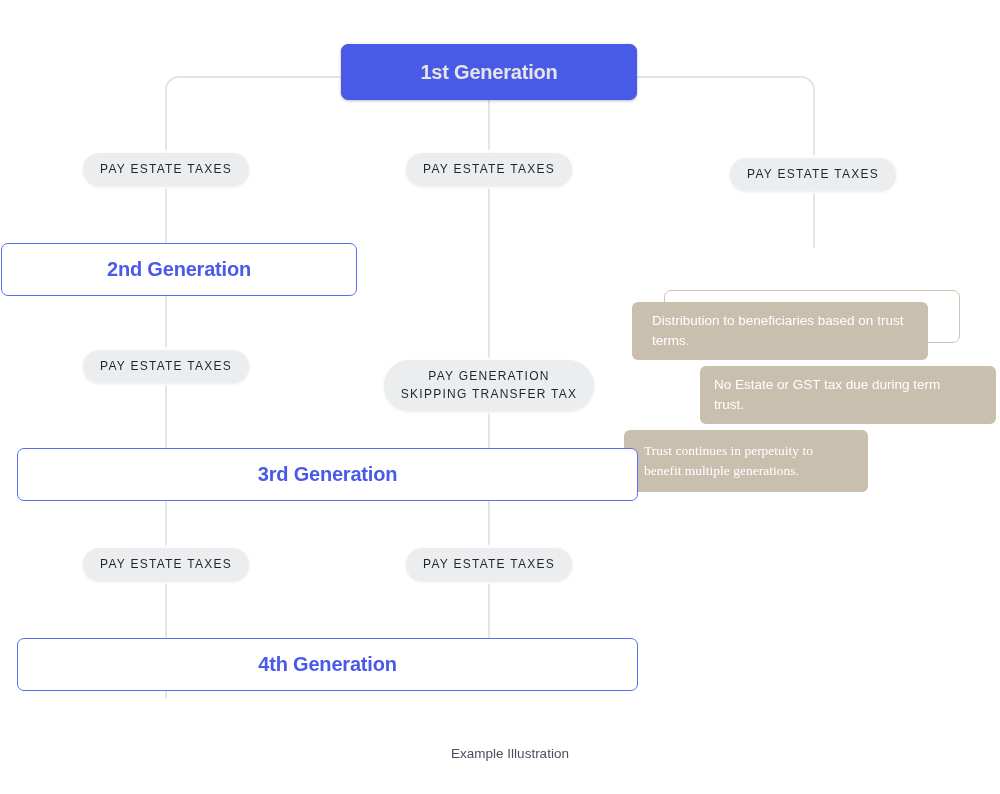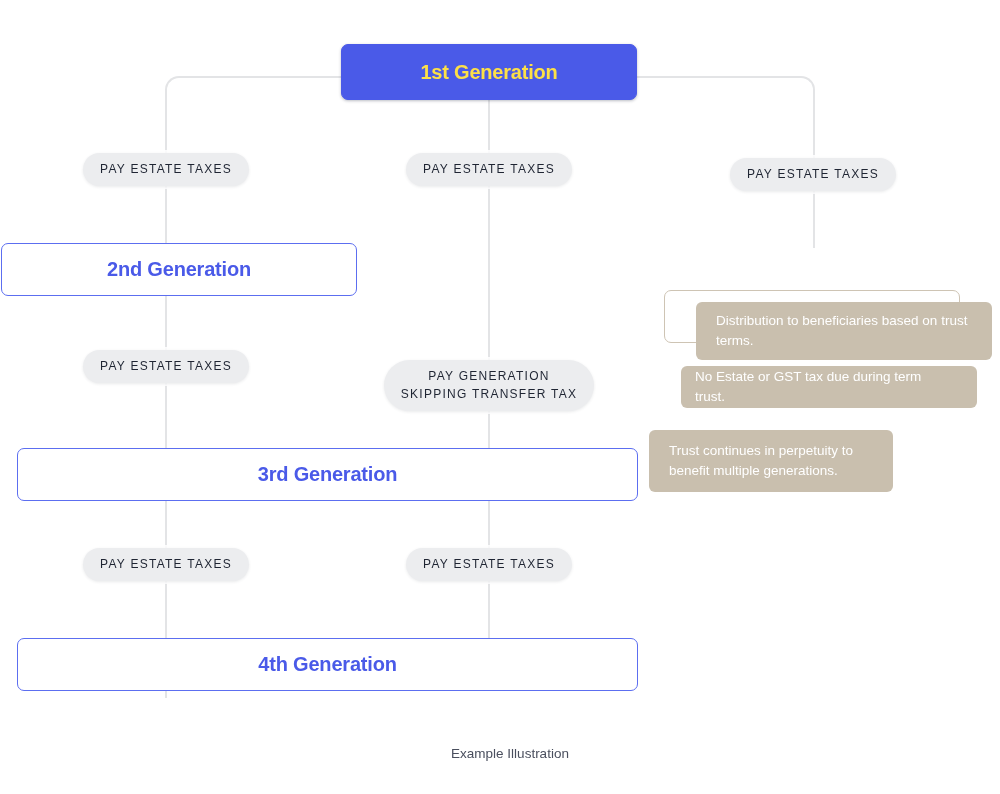--- a/index.html
+++ b/index.html
@@ -53,21 +53,21 @@
   .gen-box .gen-label {
     font-size: 20px;
     font-weight: bold;
     letter-spacing: -0.2px;
   }
   .gen-primary {
     background: #4a5ae8;
     border: 1px solid #4a5ae8;
     box-shadow: 0 1px 3px rgba(30,35,60,0.30);
   }
-  .gen-primary .gen-label { color: #fde047; }
+  .gen-primary .gen-label { color: #e5e5e5; }
 
   .gen-outline {
     background: #ffffff;
     border: 1.6px solid #5c6ef0;
   }
   .gen-outline .gen-label { color: #4a5ae8; }
 
   .gen-trust {
     background: #ffffff;
     border: 1.4px solid #cec4b4;
@@ -154,29 +154,29 @@
   </div>
 
   <div class="gen-box gen-outline" style="left:1px; top:243px; width:356px; height:53px;">
     <span class="gen-label">2nd Generation</span>
   </div>
 
   <div class="gen-box gen-trust" style="left:664px; top:243px; width:296px; height:53px;">
     <span class="gen-label">Dynasty Trust</span>
   </div>
 
-  <div class="trust-card" style="left:696px; top:302px; width:296px; height:58px; padding:0 22px 0 20px;">
+  <div class="trust-card" style="left:632px; top:302px; width:296px; height:58px; padding:0 22px 0 20px;">
     <span class="trust-text">Distribution to beneficiaries based on trust terms.</span>
   </div>
 
-  <div class="trust-card" style="left:681px; top:366px; width:296px; height:42px; padding:0 22px 0 14px;">
+  <div class="trust-card" style="left:700px; top:366px; width:296px; height:58px; padding:0 22px 0 14px;">
     <span class="trust-text">No Estate or GST tax due during term trust.</span>
   </div>
 
-  <div class="trust-card" style="left:649px; top:430px; width:244px; height:62px; padding:0 22px 0 20px;">
+  <div class="trust-card" style="left:624px; top:430px; width:244px; height:62px; padding:0 22px 0 20px;font-family:Liberation Serif, serif;">
     <span class="trust-text">Trust continues in perpetuity to benefit multiple generations.</span>
   </div>
 
   <div class="pill" style="left:83px; top:350px; width:166px; height:33px;">
     <span class="pill-text">PAY ESTATE TAXES</span>
   </div>
 
   <div class="pill" style="left:384px; top:360px; width:210px; height:51px;">
     <span class="pill-text">PAY GENERATION</span>
     <span class="pill-text">SKIPPING TRANSFER TAX</span>

